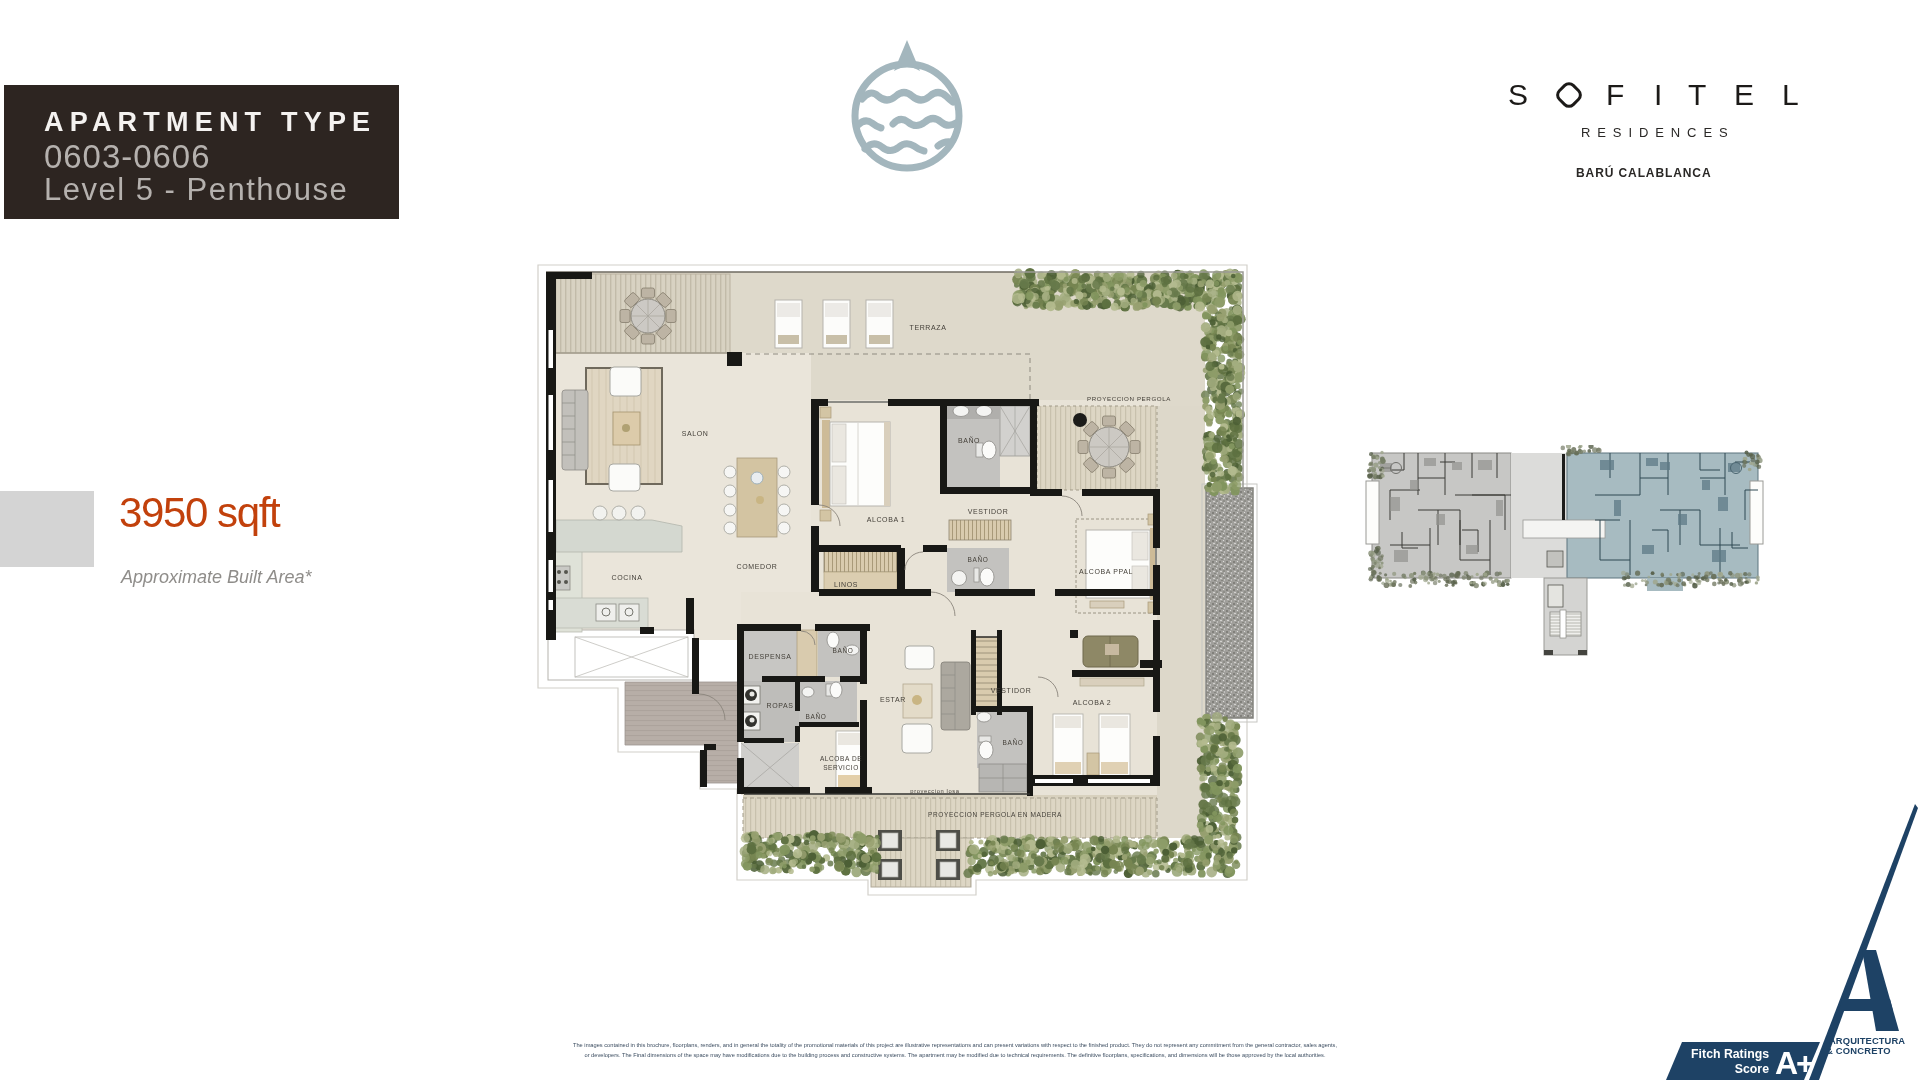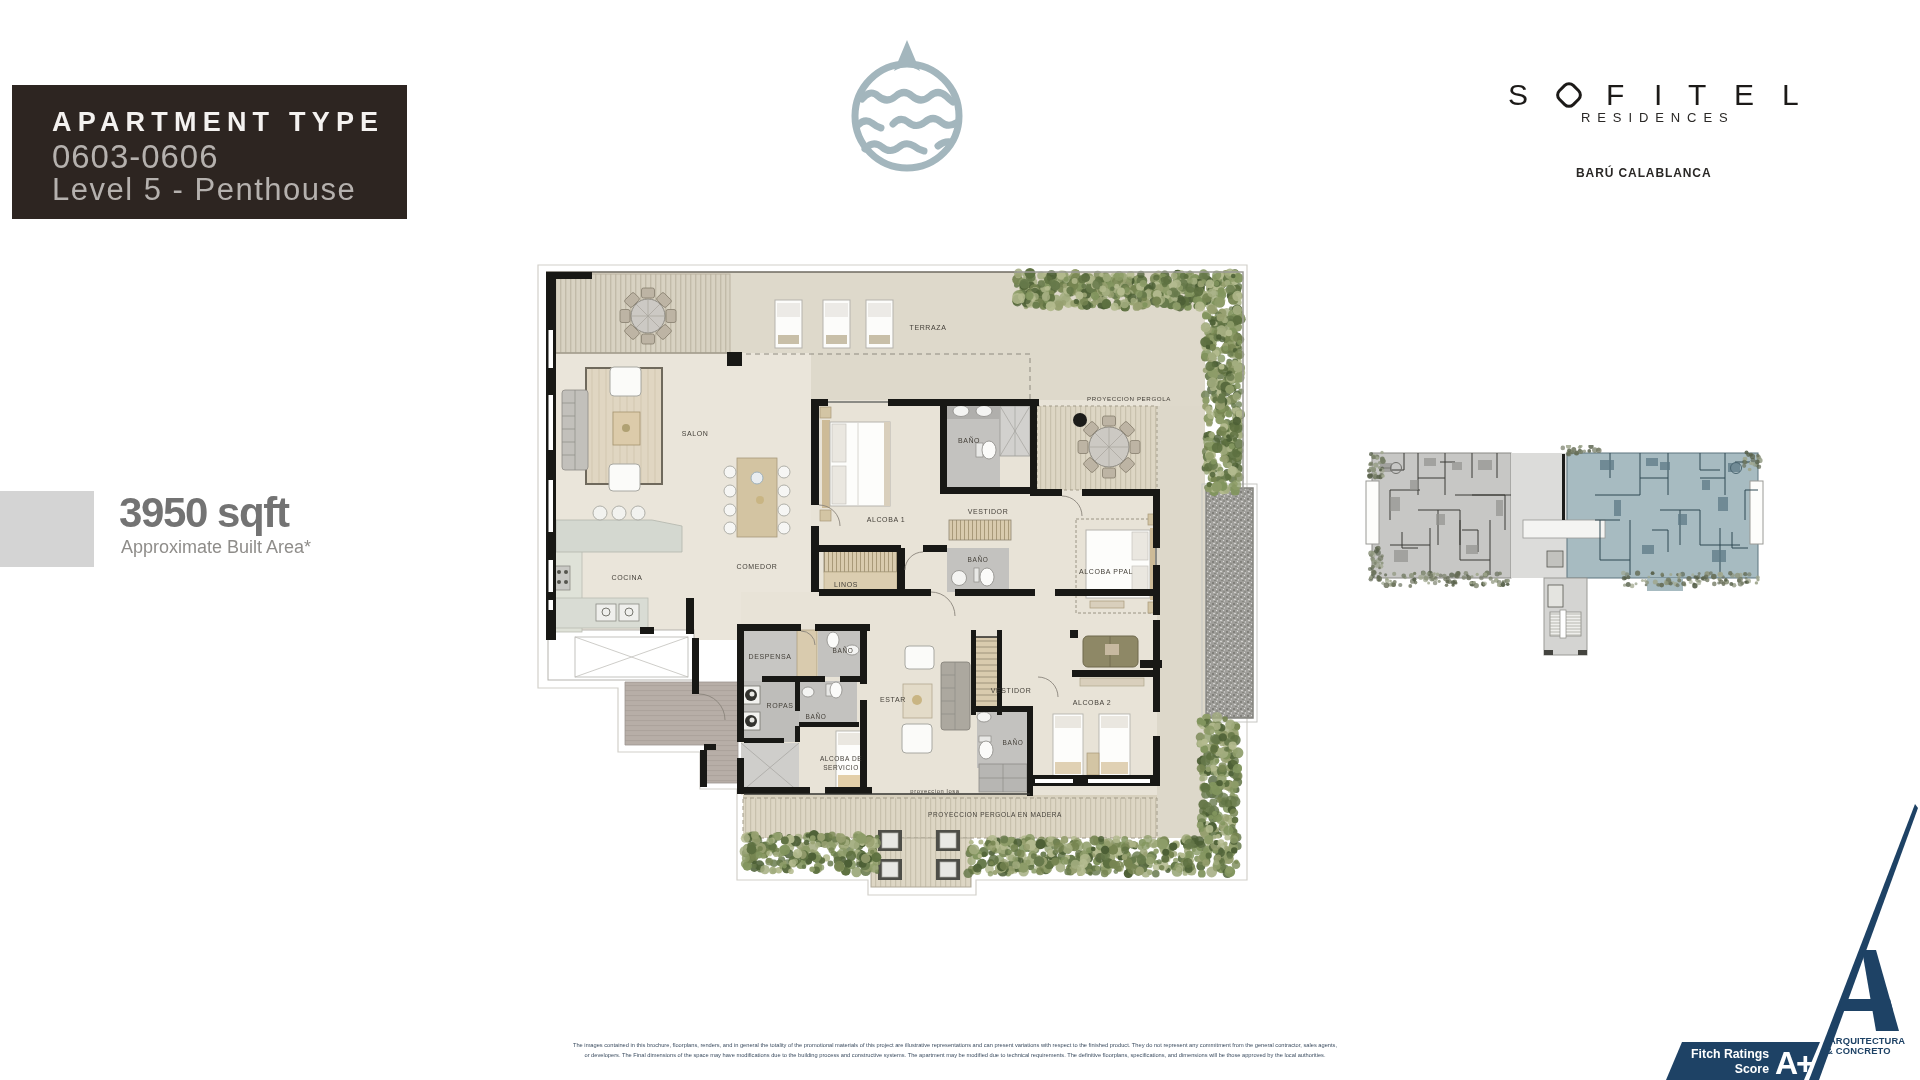--- a/index.html
+++ b/index.html
@@ -2,21 +2,21 @@
 <html><head>
 <meta charset="utf-8">
 <style>
   html,body{margin:0;padding:0;background:#ffffff;width:1920px;height:1080px;overflow:hidden;}
   body{font-family:"Liberation Sans", sans-serif;position:relative;}
   .abs{position:absolute;}
 </style>
 </head>
 <body>
 
-<div class="abs" style="left:12px;top:85px;width:395px;height:134px;background:#2d2521;color:#fff;">
+<div class="abs" style="left:4px;top:85px;width:395px;height:134px;background:#2d2521;color:#fff;">
 
   <div class="abs" style="left:40px;top:22px;font-size:27px;font-weight:bold;letter-spacing:6.2px;color:#f4f2f0;">APARTMENT TYPE</div>
 
   <div class="abs" style="left:40px;top:52px;font-size:34px;font-weight:400;letter-spacing:1px;color:#b5b1ae;transform:scaleX(0.97);transform-origin:0 0;">0603-0606</div>
 
   <div class="abs" style="left:40px;top:87px;font-size:31px;font-weight:400;letter-spacing:1.5px;color:#b5b1ae;">Level 5 - Penthouse</div>
 </div>
 
 <svg class="abs" style="left:840px;top:30px;" width="140" height="150" viewBox="0 0 140 150">
   <g fill="none" stroke="#a3b6bd" stroke-width="7">
@@ -44,30 +44,30 @@
     <svg class="abs" style="left:52px;top:3px;" width="34" height="28" viewBox="0 0 34 28">
         <rect x="7.2" y="4.2" width="19.6" height="19.6" rx="6" fill="none" stroke="#1c1a18" stroke-width="3" transform="rotate(45 17 14)"></rect>
       </svg>
     <span class="abs" style="left:106px;top:0;font-size:30px;color:#1c1a18;">F</span>
     <span class="abs" style="left:154px;top:0;font-size:30px;color:#1c1a18;">I</span>
     <span class="abs" style="left:188px;top:0;font-size:30px;color:#1c1a18;">T</span>
     <span class="abs" style="left:234px;top:0;font-size:30px;color:#1c1a18;">E</span>
     <span class="abs" style="left:282px;top:0;font-size:30px;color:#1c1a18;">L</span>
   </div>
 
-  <div class="abs" style="left:81px;top:32px;font-size:13px;letter-spacing:6.9px;color:#2a2826;">RESIDENCES</div>
+  <div class="abs" style="left:81px;top:47px;font-size:13px;letter-spacing:6.9px;color:#2a2826;">RESIDENCES</div>
 
   <div class="abs" style="left:76px;top:88px;font-size:12px;font-weight:bold;letter-spacing:0.9px;color:#2a2826;">BARÚ CALABLANCA</div>
 </div>
 
 <div class="abs" style="left:0;top:491px;width:94px;height:76px;background:#d4d4d4;"></div>
 
-<div class="abs" style="left:119px;top:489px;font-size:42px;font-weight:bold;letter-spacing:-1.4px;color:#737373;">3950 sqft</div>
-
-<div class="abs" style="left:121px;top:537px;font-size:18px;color:#8f8d8a;">Approximate Built Area*</div>
+<div class="abs" style="left:119px;top:489px;font-size:42px;font-weight:normal;letter-spacing:-1.4px;color:#c2410c;">3950 sqft</div>
+
+<div class="abs" style="left:121px;top:567px;font-size:18px;color:#8f8d8a;font-style:italic;">Approximate Built Area*</div>
 
 <svg class="abs" style="left:530px;top:258px;" width="740" height="650" viewBox="530 258 740 650">
 <defs>
 <pattern id="deckv" width="5" height="8" patternUnits="userSpaceOnUse">
         <rect width="5" height="8" fill="#d8d2c2"></rect>
         <rect x="0" width="1.4" height="8" fill="#c2bba9"></rect>
       </pattern>
 <pattern id="deckv2" width="5" height="8" patternUnits="userSpaceOnUse">
         <rect width="5" height="8" fill="#ddd6c4"></rect>
         <rect x="0" width="1.2" height="8" fill="#c8c1ad"></rect>

